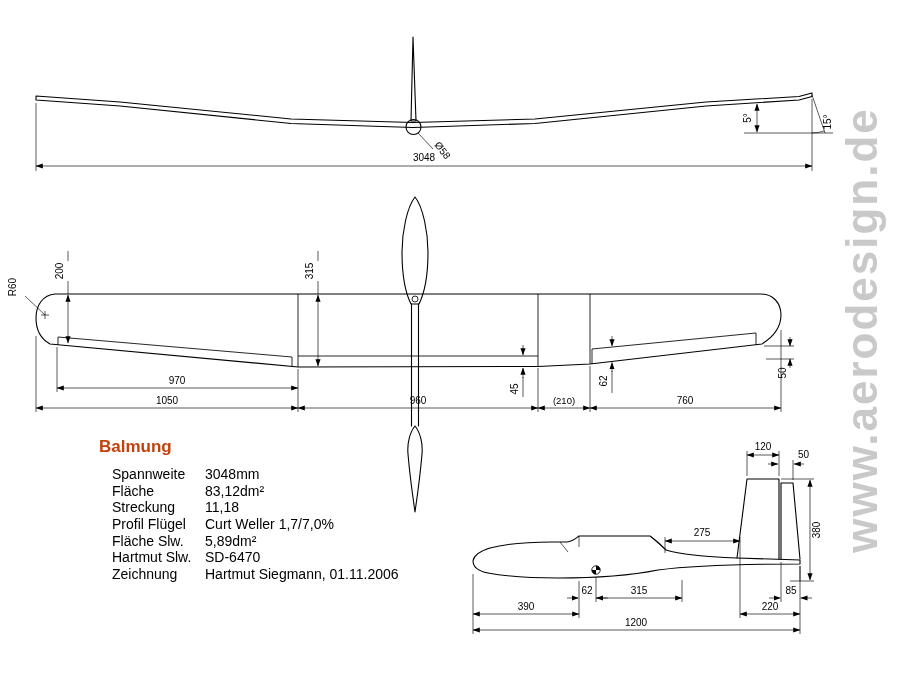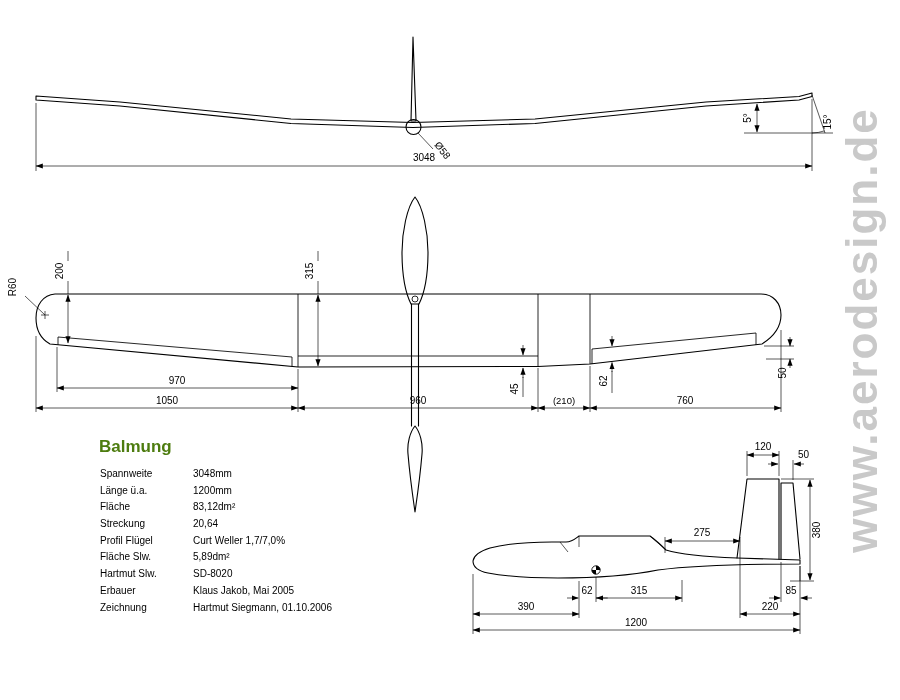--- a/index.html
+++ b/index.html
@@ -6,22 +6,22 @@
   body{width:900px;height:700px;background:#fff;font-family:"Liberation Sans",sans-serif;position:relative;overflow:hidden}
   .stage{position:absolute;inset:0;background:#fff}
   svg{position:absolute;left:0;top:0}
   .ln{stroke:#000;stroke-width:1.1;fill:none;stroke-linejoin:round;stroke-linecap:round}
   .md{stroke:#000;stroke-width:0.85;fill:none}
   .tn{stroke:#000;stroke-width:0.65;fill:none}
   svg text{font-family:"Liberation Sans",sans-serif;font-size:10px;fill:#000}
   svg text.sm{font-size:9.5px}
   .watermark{position:absolute;left:862px;top:330px;transform:translate(-50%,-50%) rotate(-90deg);
              white-space:nowrap;font-weight:bold;font-size:44px;letter-spacing:2px;color:#c9c9c9}
-  .title{position:absolute;left:99px;top:437px;font-size:17px;font-weight:bold;color:#4d7c0f}
-  .specs{position:absolute;left:100px;top:466px;font-size:10px;color:#000}
+  .title{position:absolute;left:99px;top:437px;font-size:17px;font-weight:bold;color:#c2410c}
+  .specs{position:absolute;left:112px;top:466px;font-size:14px;color:#000}
   .specs .row{height:16.7px;line-height:16.7px;white-space:nowrap}
   .specs .lbl{display:inline-block;width:93px}
 </style>
 </head>
 <body>
 
 <div class="stage">
 
 <svg width="900" height="700" viewBox="0 0 900 700">
   <defs>
@@ -148,23 +148,21 @@
     <path class="tn" d="M473,630 H800" marker-start="url(#arr)" marker-end="url(#arr)"></path>
     <text x="636" y="626" text-anchor="middle">1200</text>
   </g>
 </svg>
 
 <div class="watermark">www.aerodesign.de</div>
 <div class="title">Balmung</div>
 
 <div class="specs">
   <div class="row"><span class="lbl">Spannweite</span><span class="val">3048mm</span></div>
-  <div class="row"><span class="lbl">Länge ü.a.</span><span class="val">1200mm</span></div>
   <div class="row"><span class="lbl">Fläche</span><span class="val">83,12dm²</span></div>
-  <div class="row"><span class="lbl">Streckung</span><span class="val">20,64</span></div>
+  <div class="row"><span class="lbl">Streckung</span><span class="val">11,18</span></div>
   <div class="row"><span class="lbl">Profil Flügel</span><span class="val">Curt Weller 1,7/7,0%</span></div>
   <div class="row"><span class="lbl">Fläche Slw.</span><span class="val">5,89dm²</span></div>
-  <div class="row"><span class="lbl">Hartmut Slw.</span><span class="val">SD-8020</span></div>
-  <div class="row"><span class="lbl">Erbauer</span><span class="val">Klaus Jakob, Mai 2005</span></div>
-  <div class="row"><span class="lbl">Zeichnung</span><span class="val">Hartmut Siegmann, 01.10.2006</span></div>
+  <div class="row"><span class="lbl">Hartmut Slw.</span><span class="val">SD-6470</span></div>
+  <div class="row"><span class="lbl">Zeichnung</span><span class="val">Hartmut Siegmann, 01.11.2006</span></div>
 </div>
 
 </div>
 
 </body></html>

